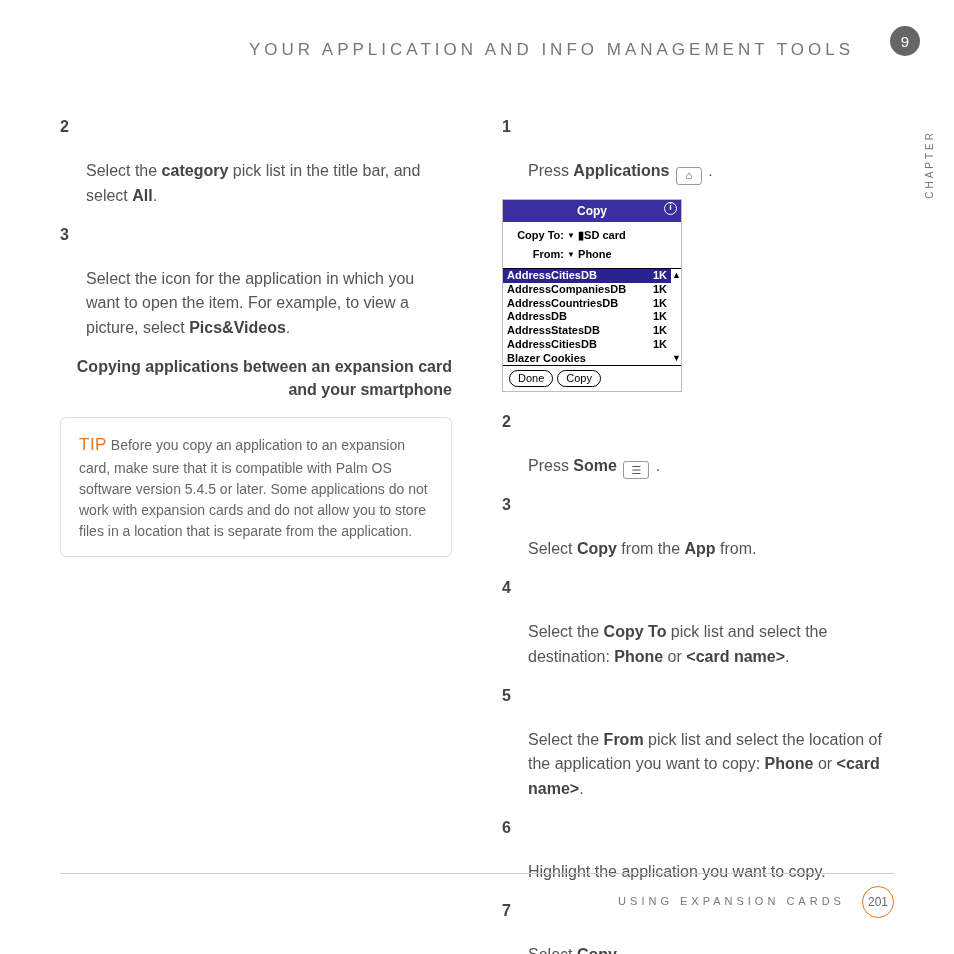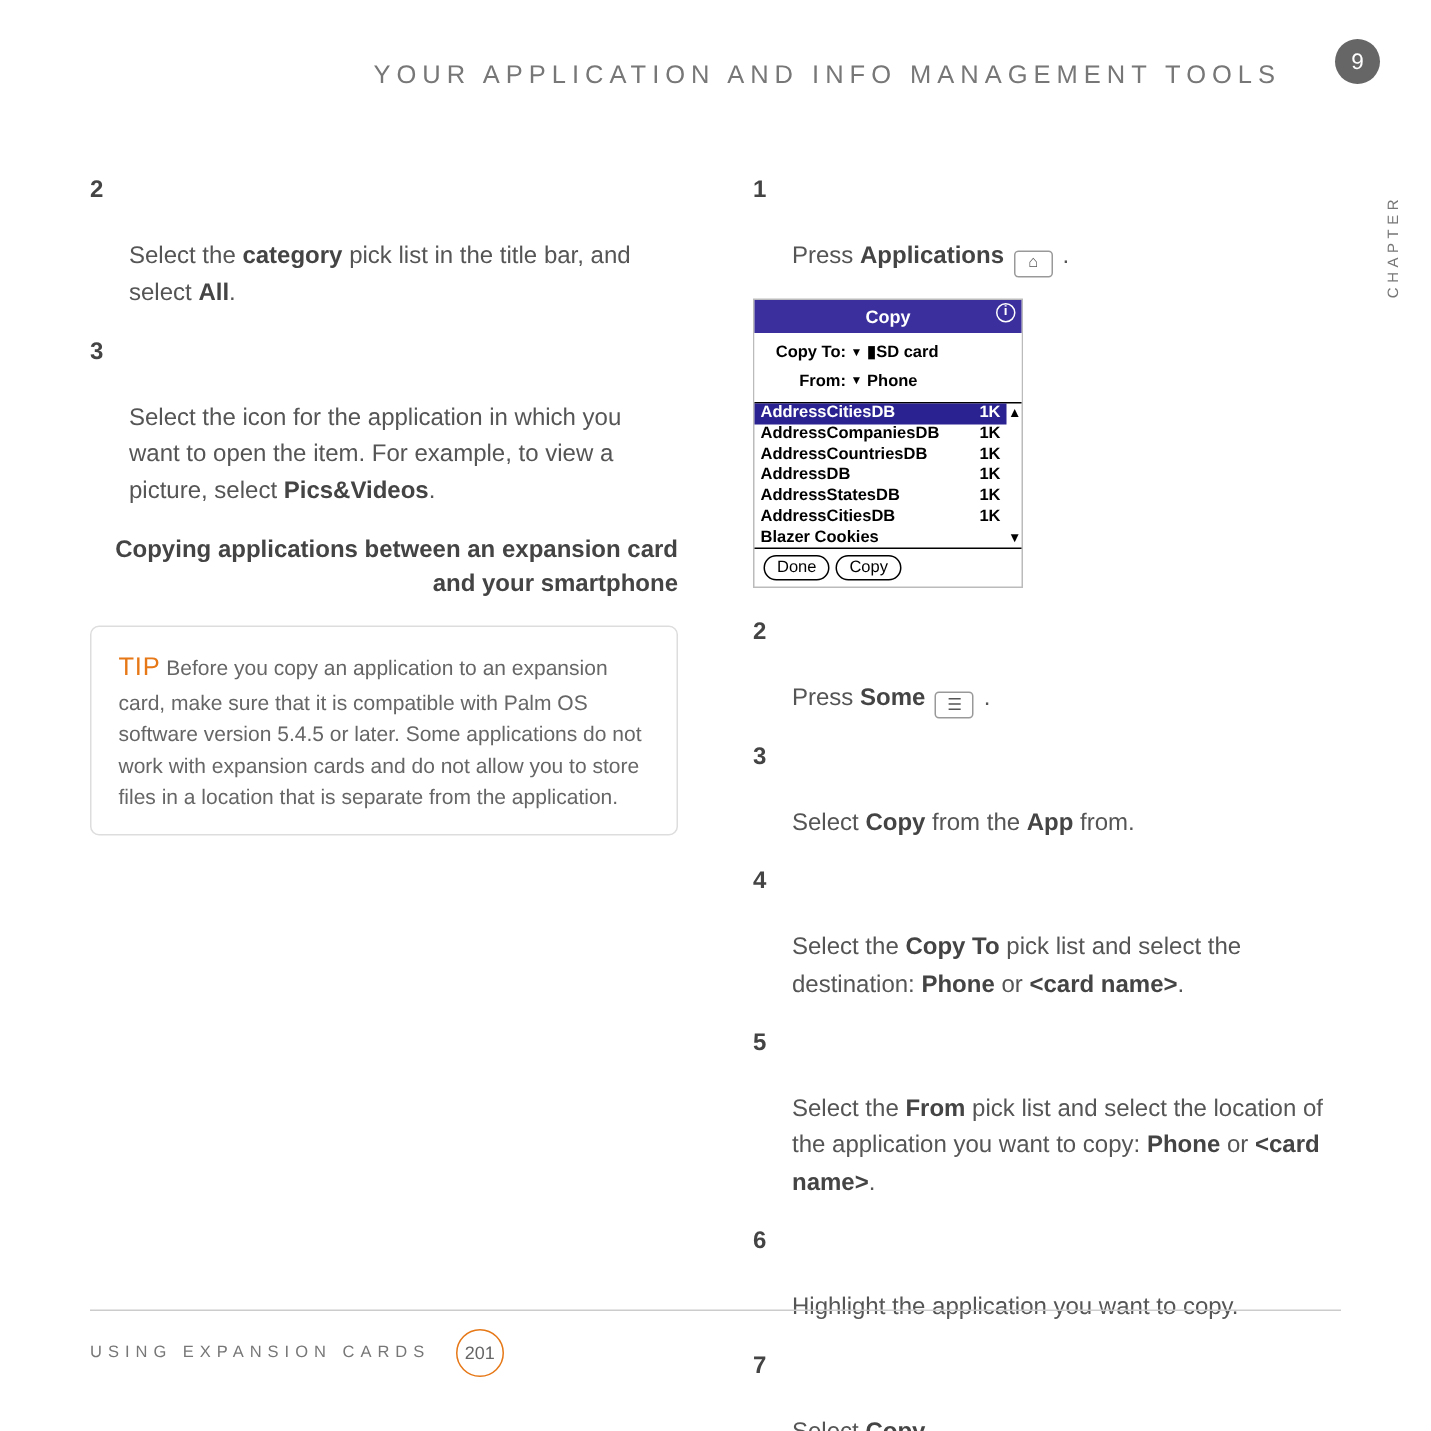--- a/index.html
+++ b/index.html
@@ -119,21 +119,21 @@
   .palm-item.sel { background:#2a2290; color:#fff;}
   .palm-scroll { position:absolute; right:0; top:0; bottom:0; width:9px; display:flex; flex-direction:column; justify-content:space-between; align-items:center; font-size:9px;}
   .palm-buttons { padding:4px 6px; display:flex; gap:4px;}
   .palm-btn { border:1px solid #000; border-radius:9px; padding:0 8px; font-size:11px; font-weight:400; line-height:1.3; background:#fff;}
   .footer {
     position:absolute;
     bottom: 36px;
     left:60px; right:60px;
     border-top:1px solid #ccc;
     padding-top:12px;
-    text-align:left;
+    text-align:right;
     font-size:11px;
     letter-spacing:4px;
     color:#777;
   }
   .page-badge {
     display:inline-flex;
     width:32px; height:32px;
     border:1px solid #e67817;
     border-radius:50%;
     align-items:center;

